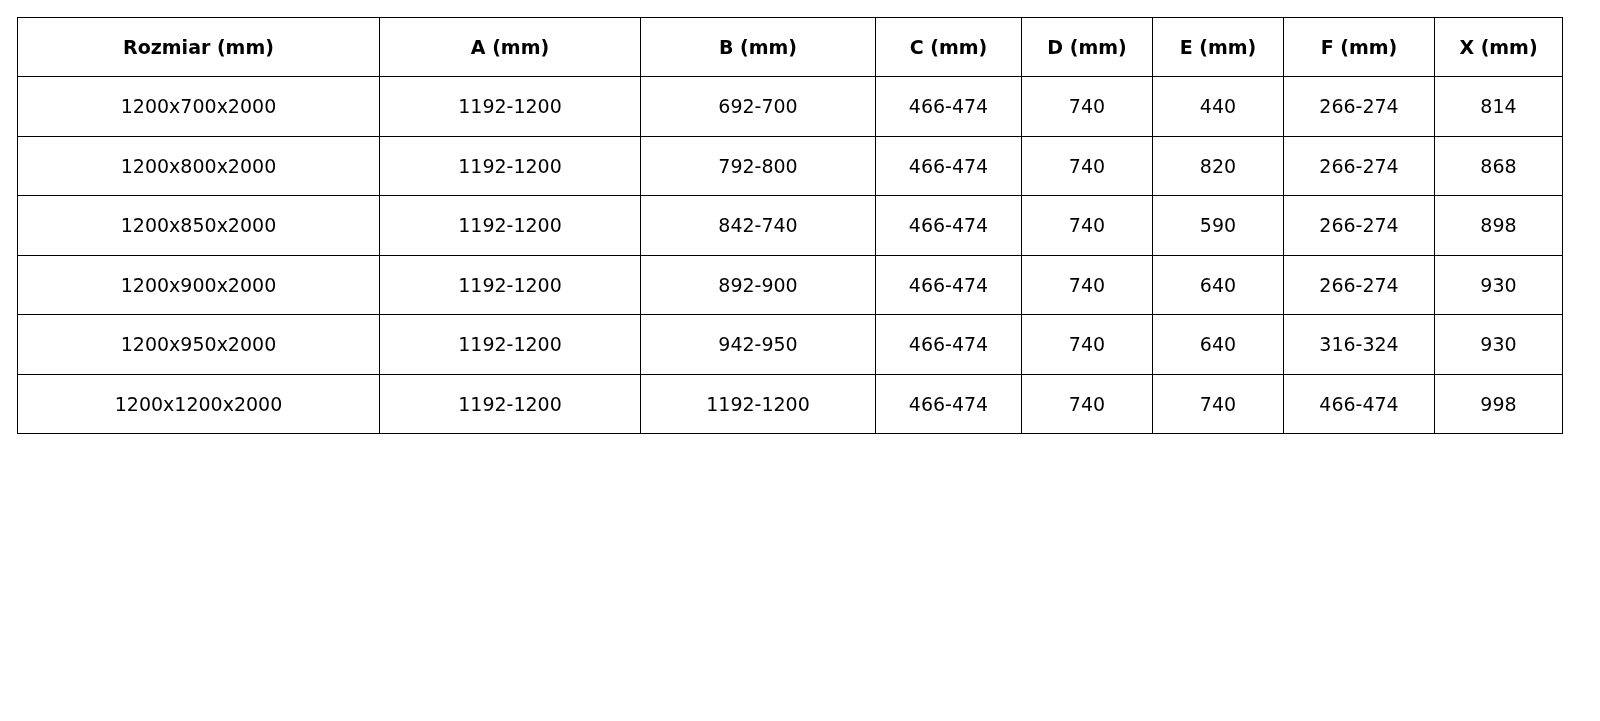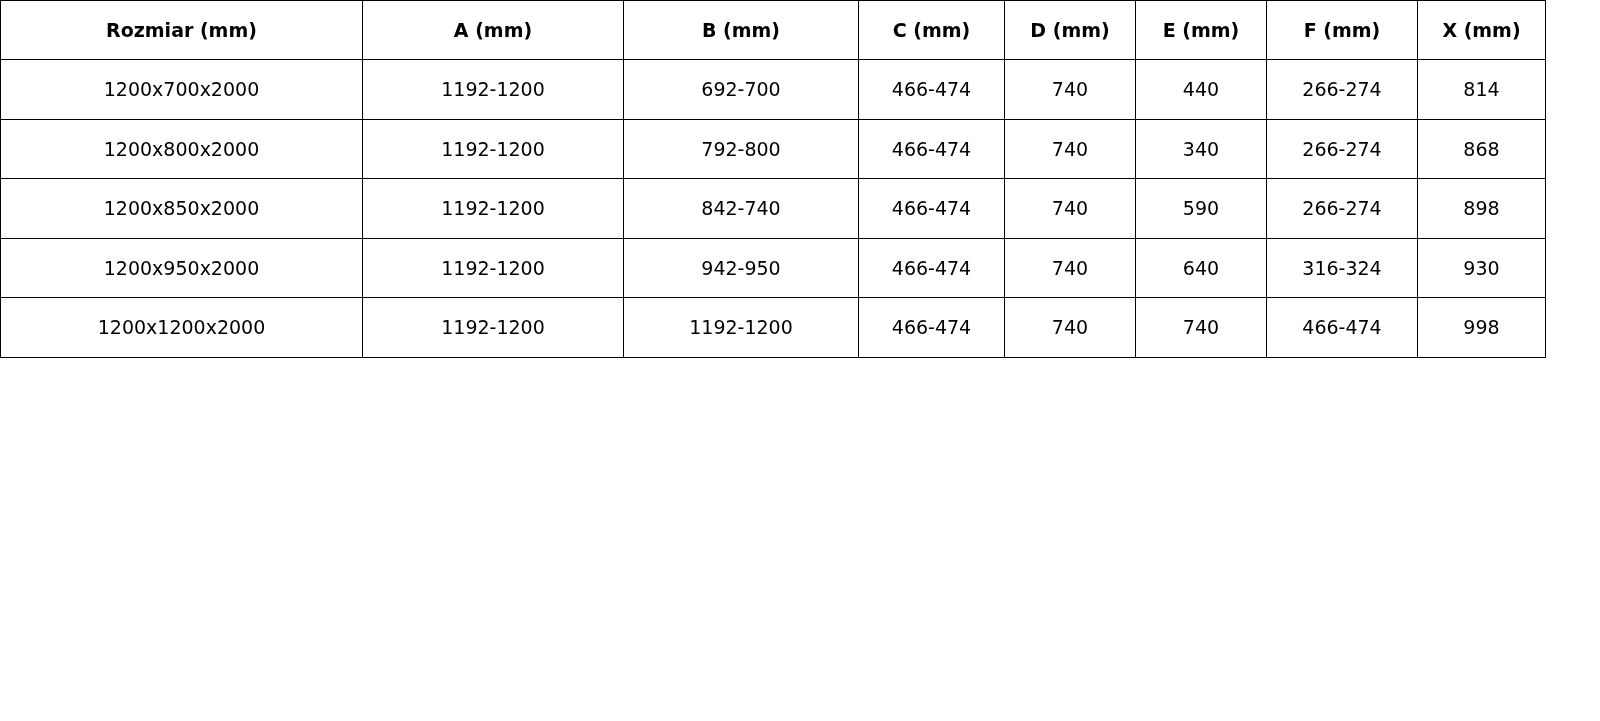--- a/index.html
+++ b/index.html
@@ -15,21 +15,21 @@
     overflow: hidden;
   }
   .table-wrap {
     width: 1600px;
     height: 721px;
     box-sizing: border-box;
   }
   table.size-table {
     border-collapse: collapse;
     width: 1545px;
-    margin: 0;
+    margin: 17px;
     table-layout: fixed;
   }
   table.size-table th,
   table.size-table td {
     border: 1px solid #000000;
     text-align: center;
     vertical-align: middle;
     font-size: 19px;
     padding: 0;
     height: 58.5px;
@@ -89,33 +89,43 @@
         <td>440</td>
         <td>266-274</td>
         <td>814</td>
       </tr>
       <tr>
         <td>1200x800x2000</td>
         <td>1192-1200</td>
         <td>792-800</td>
         <td>466-474</td>
         <td>740</td>
-        <td>340</td>
+        <td>820</td>
         <td>266-274</td>
         <td>868</td>
       </tr>
       <tr>
         <td>1200x850x2000</td>
         <td>1192-1200</td>
         <td>842-740</td>
         <td>466-474</td>
         <td>740</td>
         <td>590</td>
         <td>266-274</td>
         <td>898</td>
+      </tr>
+      <tr>
+        <td>1200x900x2000</td>
+        <td>1192-1200</td>
+        <td>892-900</td>
+        <td>466-474</td>
+        <td>740</td>
+        <td>640</td>
+        <td>266-274</td>
+        <td>930</td>
       </tr>
       <tr>
         <td>1200x950x2000</td>
         <td>1192-1200</td>
         <td>942-950</td>
         <td>466-474</td>
         <td>740</td>
         <td>640</td>
         <td>316-324</td>
         <td>930</td>

